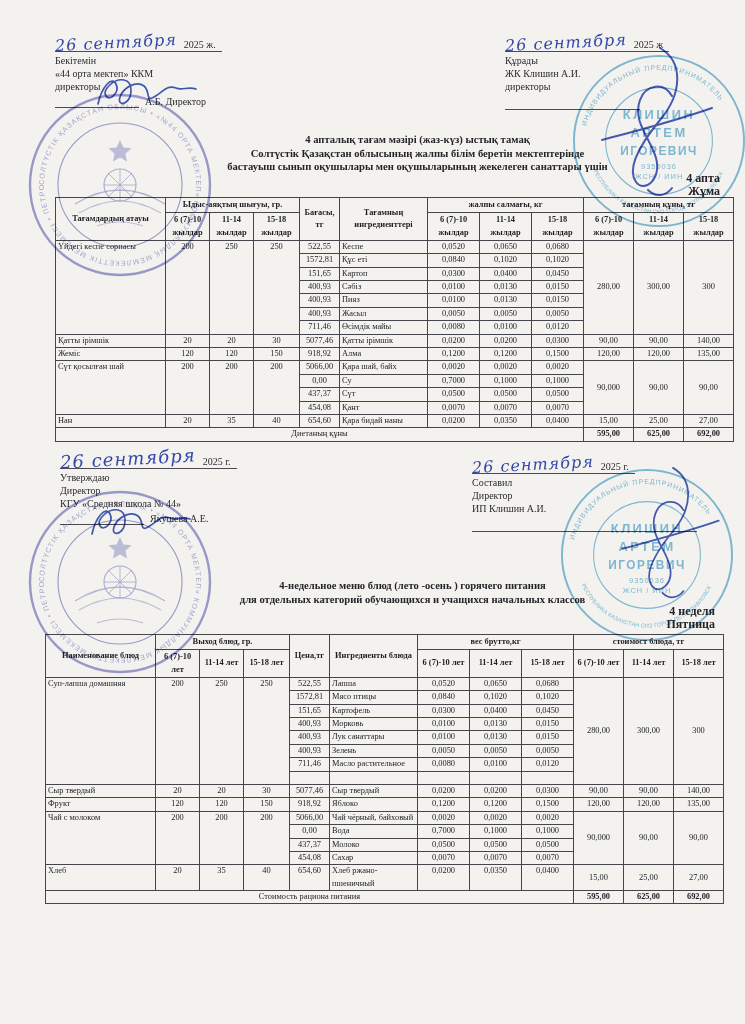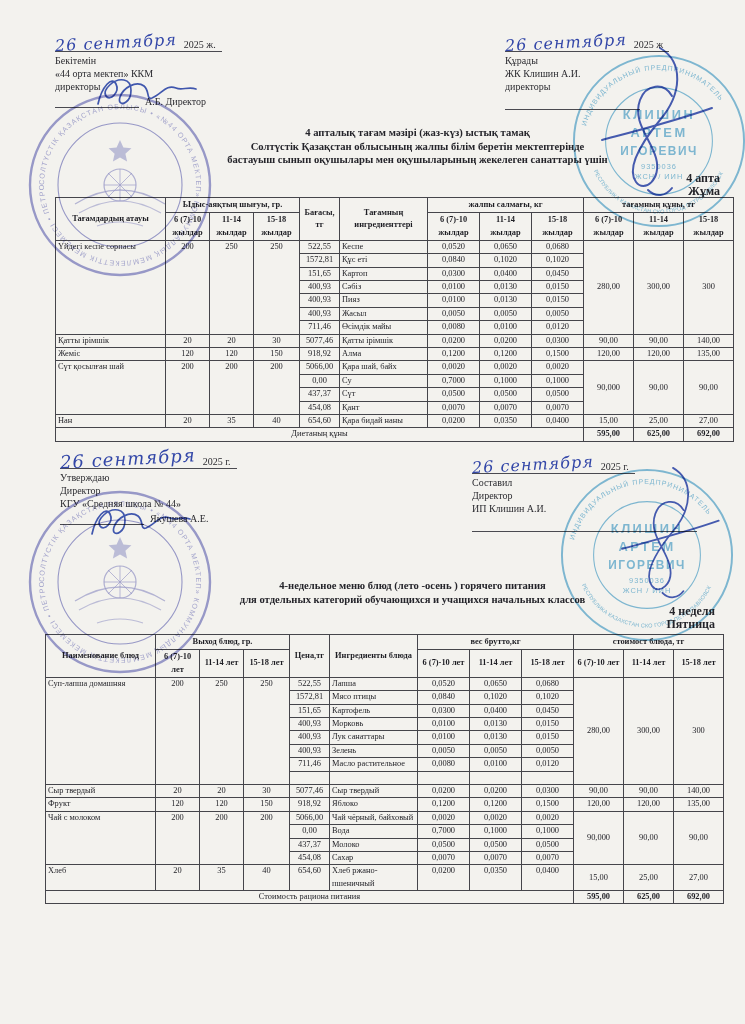--- a/index.html
+++ b/index.html
@@ -49,21 +49,21 @@
   <div class="appr" style="left:505px;top:36px;">
     <div class="date-row">
       <span class="hand">26 сентября</span><span>2025 ж</span>
     </div>
     <div>Құрады</div>
     <div>ЖК Клишин А.И.</div>
     <div>директоры</div>
     <div class="long-line" style="width:135px;"></div>
   </div>
 
-  <div class="title" style="left:115px;right:25px;top:126px;">
+  <div class="title" style="left:115px;right:25px;top:133px;">
     <div>4 апталық тағам мәзірі (жаз-күз) ыстық тамақ</div>
     <div>Солтүстік Қазақстан облысының жалпы білім беретін мектептерінде</div>
     <div>бастауыш сынып оқушылары мен оқушыларының жекелеген санаттары үшін</div>
   </div>
   <div class="weekday" style="left:115px;right:25px;top:172px;">
     <div>4 апта</div>
     <div>Жұма</div>
   </div>
 
   <div class="table-wrap" id="table-kz" style="left:55px;top:197px;width:666px;">

